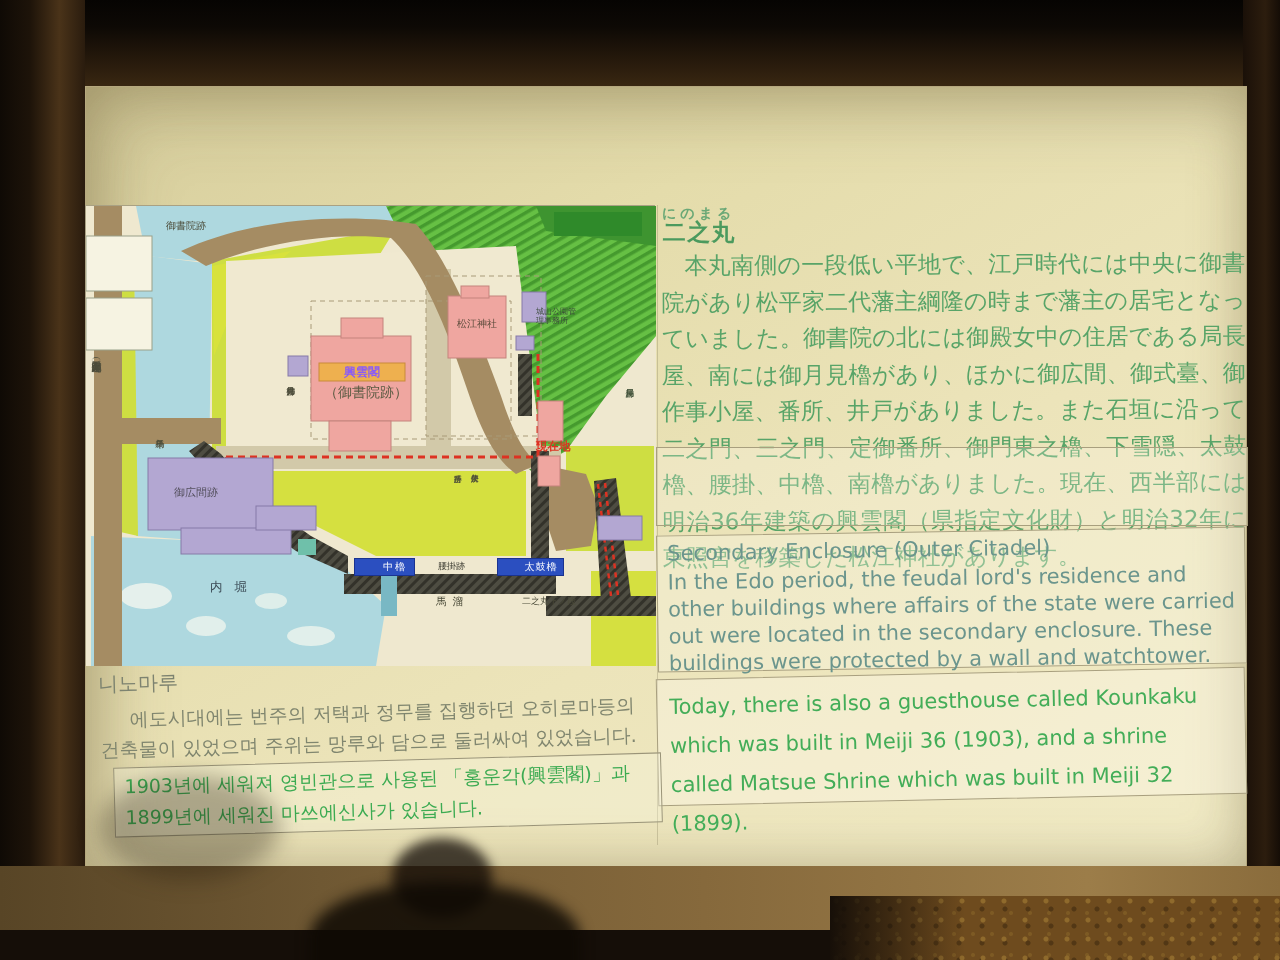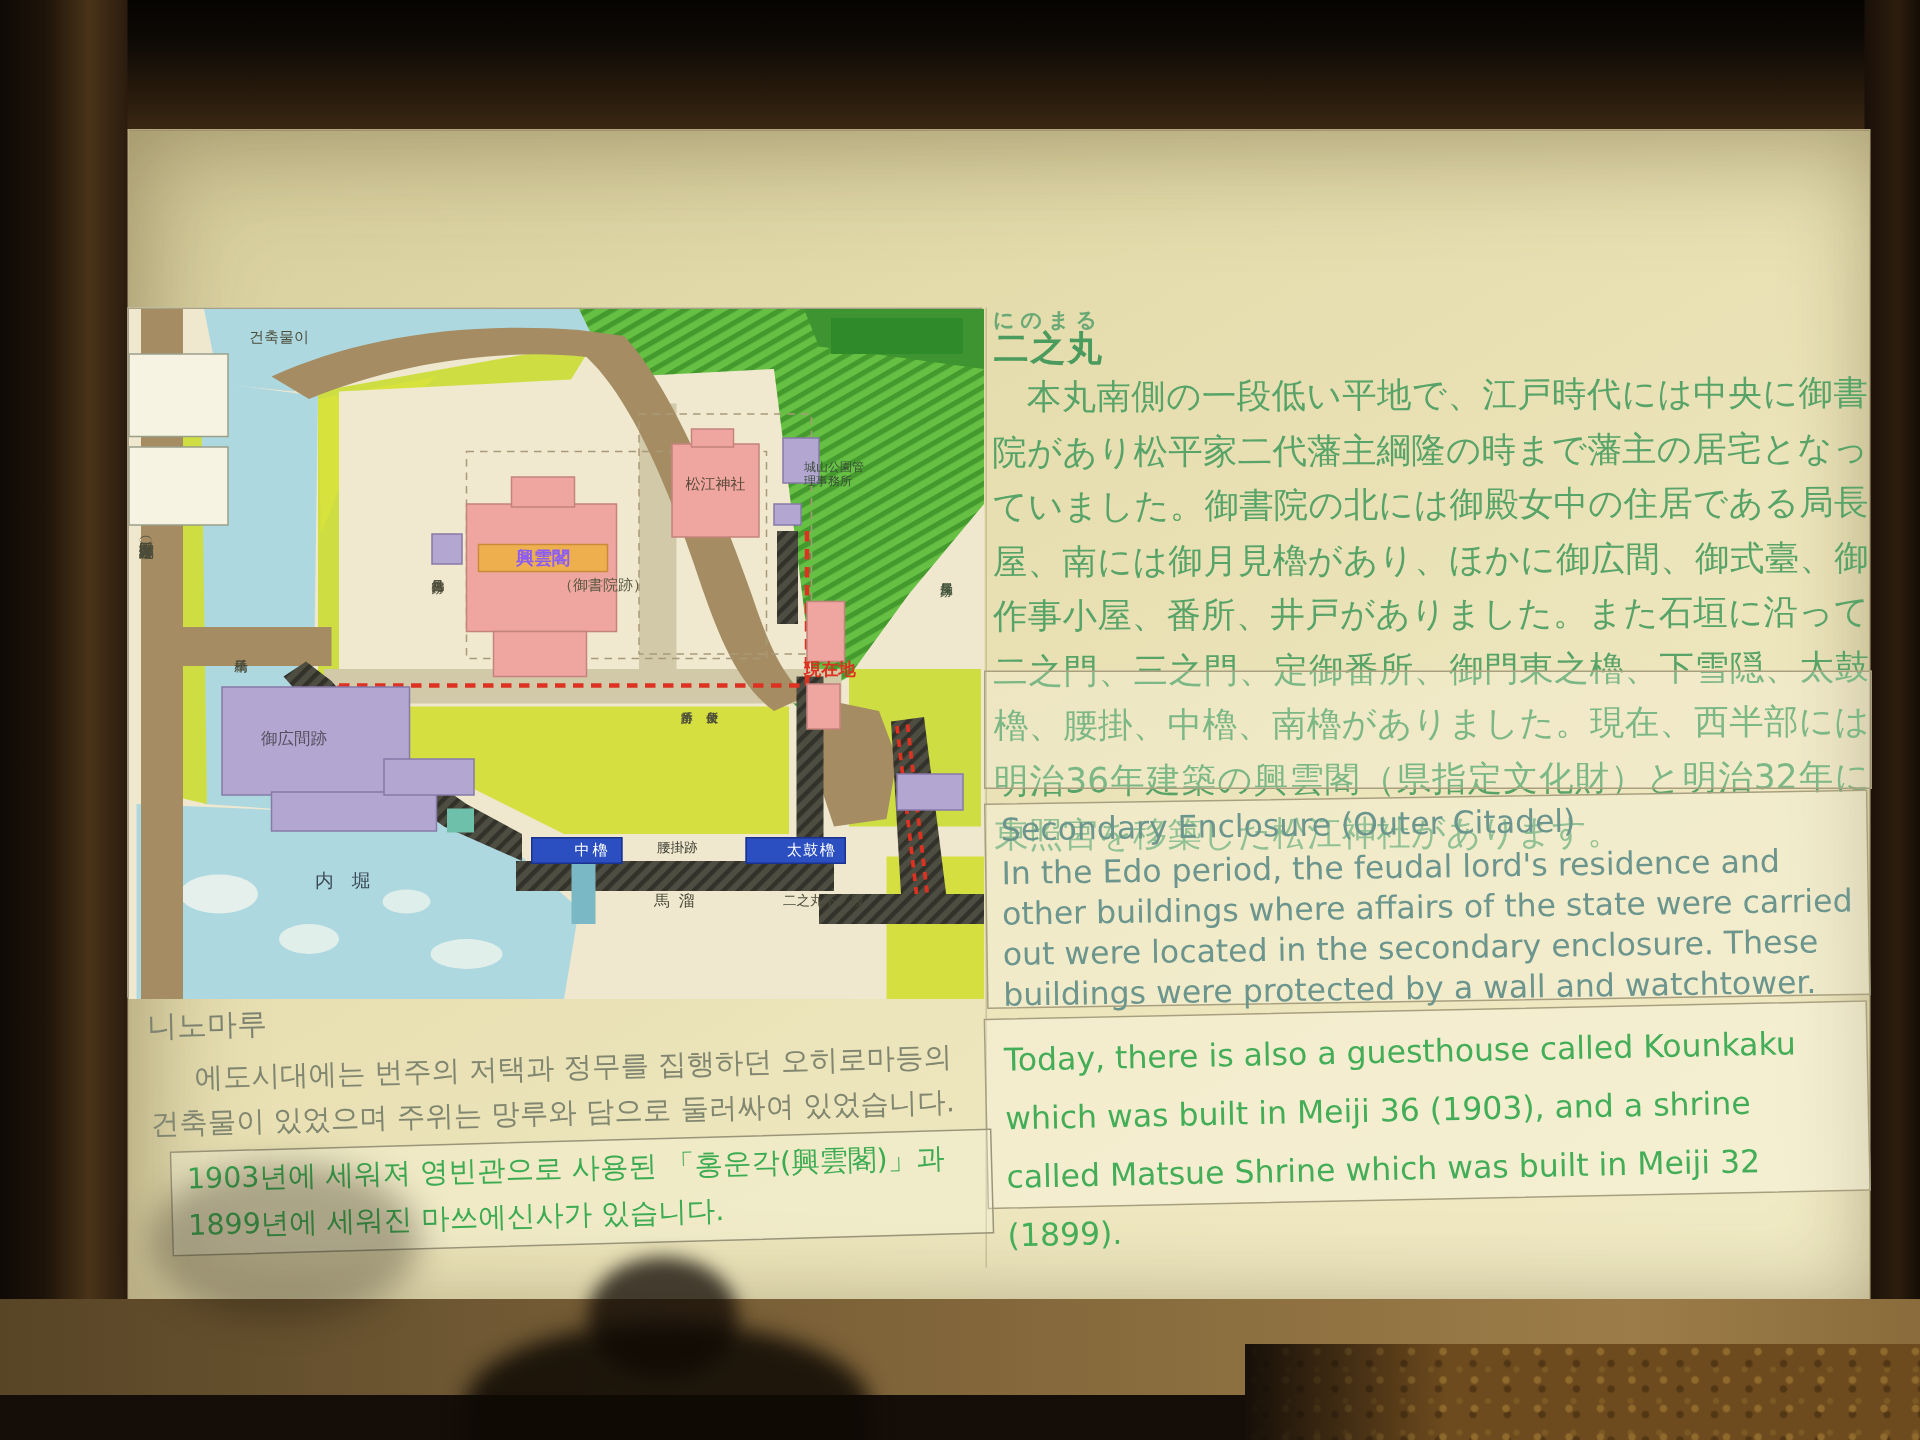--- a/index.html
+++ b/index.html
@@ -196,25 +196,25 @@
           <rect x="512" y="310" width="44" height="24"></rect>
         </g>
         <g fill="#f6f3e2" stroke="#99a08a">
           <rect x="0" y="30" width="66" height="55"></rect>
           <rect x="0" y="92" width="66" height="52"></rect>
         </g>
         <rect x="233" y="157" width="86" height="18" fill="#eeb04f" stroke="#c98a3a"></rect>
       </g>
     </svg>
 
-    <div class="mlabel" style="left:80px;top:14px;font-size:10px;">건축물이</div>
+    <div class="mlabel" style="left:80px;top:14px;font-size:10px;">御書院跡</div>
     <div class="mlabel vert" style="left:5px;top:148px;font-size:10px;">県庁舎（三之丸御殿跡）</div>
     <div class="mlabel vert" style="left:68px;top:226px;font-size:9px;">千鳥橋</div>
     <div class="band-kounkaku">興雲閣</div>
-    <div class="mlabel" style="left:238px;top:179px;font-size:10px;color:#5a5a42;margin-left:48px;">（御書院跡）</div>
+    <div class="mlabel" style="left:238px;top:179px;font-size:14px;color:#5a5a42;">（御書院跡）</div>
     <div class="mlabel" style="left:363px;top:112px;font-size:10px;width:56px;text-align:center;color:#5a4a3a;">松江神社</div>
     <div class="mlabel vert" style="left:200px;top:174px;font-size:8.5px;">御月見櫓跡</div>
     <div class="mlabel vert" style="left:539px;top:176px;font-size:8.5px;color:#44543c;">局長屋跡</div>
     <div class="mlabel" style="left:88px;top:281px;font-size:11px;color:#54505e;">御広間跡</div>
     <div class="mlabel vert" style="left:366px;top:262px;font-size:8px;">番所跡</div>
     <div class="mlabel vert" style="left:383px;top:262px;font-size:8px;">公衆便所</div>
     <div class="mlabel" style="left:450px;top:102px;font-size:8px;width:44px;white-space:normal;color:#3a4a3a;">城山公園管理事務所</div>
     <div class="mlabel red-label" style="left:450px;top:234px;font-size:11.5px;">現在地</div>
     <div class="chip" style="left:268px;top:352px;width:38px;height:16px;">中櫓</div>
     <div class="chip" style="left:411px;top:352px;width:44px;height:16px;letter-spacing:1px;">太鼓櫓</div>

